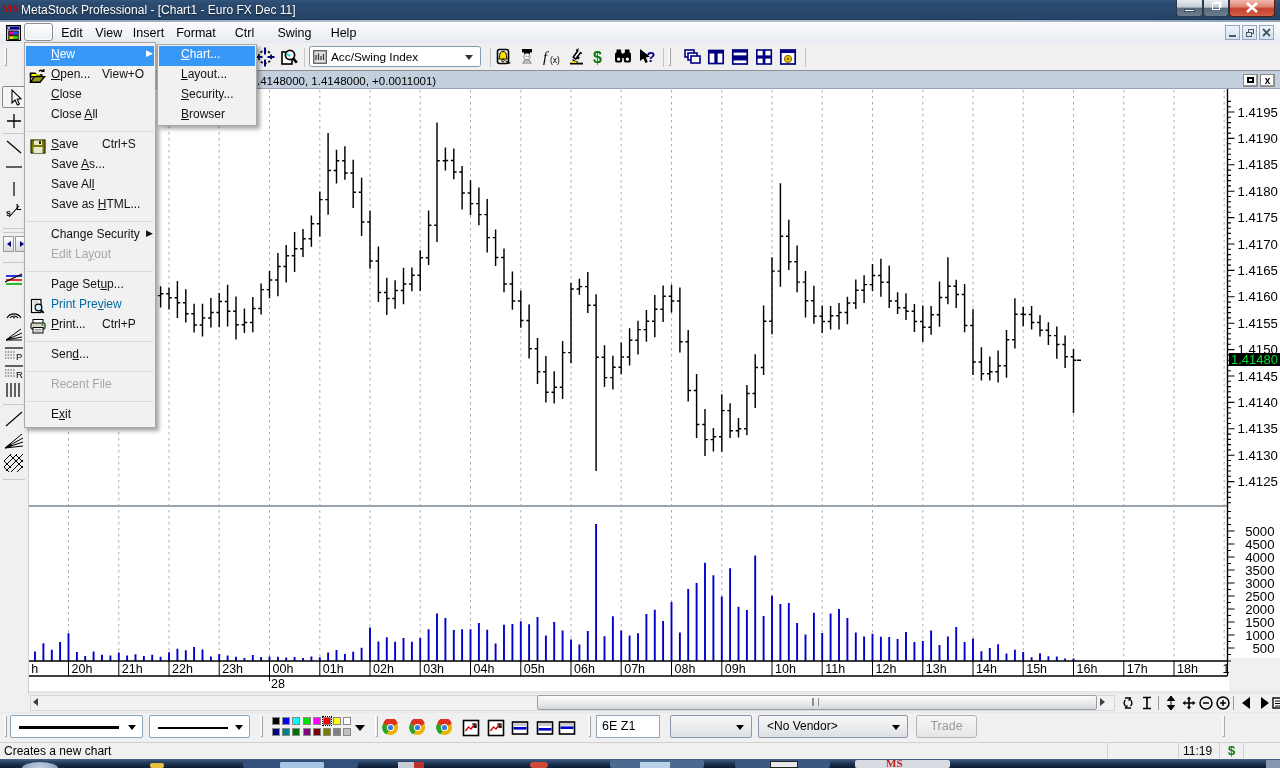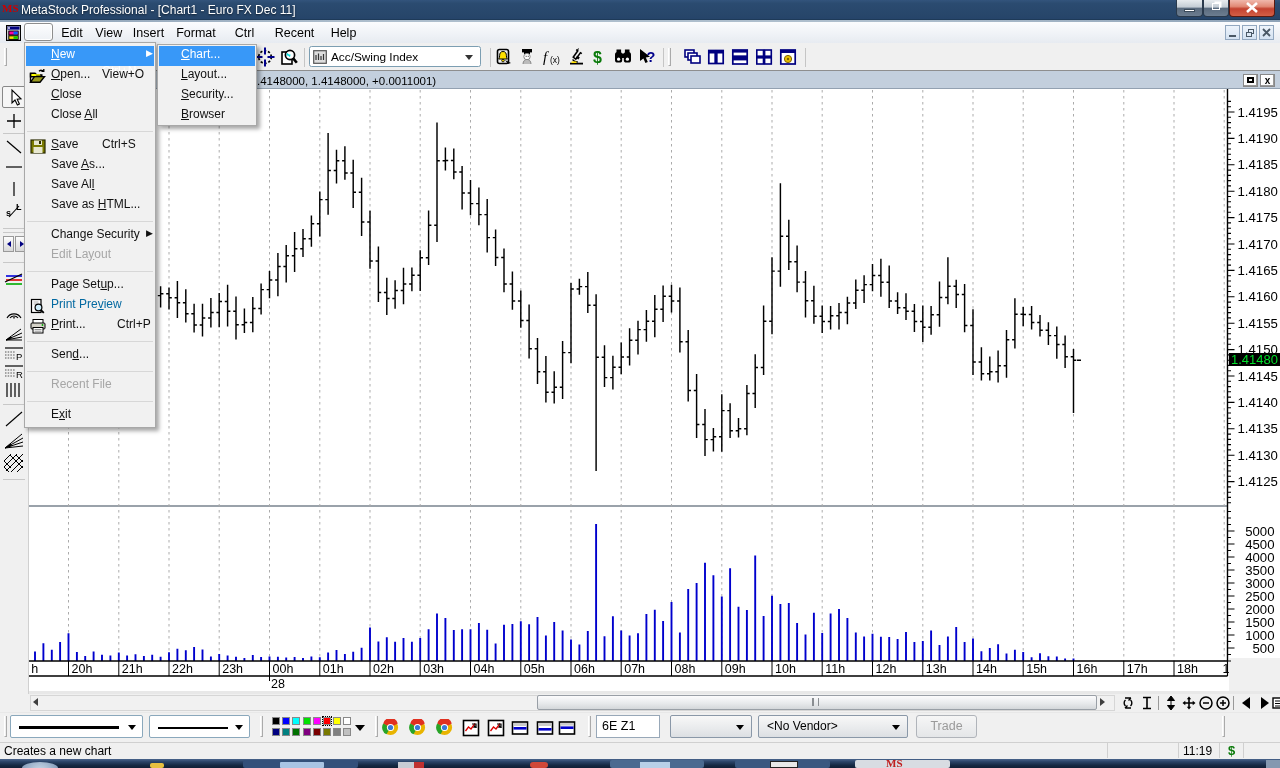--- a/index.html
+++ b/index.html
@@ -34,21 +34,21 @@
       <rect x="2.8" y="10.8" width="9.4" height="3.6" fill="#ffe000" stroke="#000" stroke-width="1"></rect>
       <rect x="7.5" y="11.4" width="4.2" height="2.4" fill="#00d000"></rect>
     </svg></div>
 <div style="position:absolute;left:24px;top:23px;width:29px;height:18px;border:1px solid #8e8e8e;border-radius:3px;background:linear-gradient(#fcfdfe,#eef1f5);box-shadow:inset 0 0 0 1px #fff"></div>
 <div style="position:absolute;left:39.5px;top:43px;transform:translateX(-50%);font-size:12px;color:#0c4a6e">File</div>
 <div style="position:absolute;left:72px;top:26px;transform:translateX(-50%);font-size:12.5px;color:#000">Edit</div>
 <div style="position:absolute;left:108.8px;top:26px;transform:translateX(-50%);font-size:12.5px;color:#000">View</div>
 <div style="position:absolute;left:148.5px;top:26px;transform:translateX(-50%);font-size:12.5px;color:#000">Insert</div>
 <div style="position:absolute;left:196px;top:26px;transform:translateX(-50%);font-size:12.5px;color:#000">Format</div>
 <div style="position:absolute;left:244.5px;top:26px;transform:translateX(-50%);font-size:12.5px;color:#000">Ctrl</div>
-<div style="position:absolute;left:294.5px;top:26px;transform:translateX(-50%);font-size:12.5px;color:#000">Recent</div>
+<div style="position:absolute;left:294.5px;top:26px;transform:translateX(-50%);font-size:12.5px;color:#000">Swing</div>
 <div style="position:absolute;left:343.5px;top:26px;transform:translateX(-50%);font-size:12.5px;color:#000">Help</div>
 <div style="position:absolute;left:1225px;top:25px;width:15px;height:15px;background:linear-gradient(#eef4fb,#d4e2f2);border:1px solid #93a8c0">
     <div style="position:absolute;left:3px;top:8.5px;width:7px;height:2px;background:#4a5866"></div>
   </div>
 <div style="position:absolute;left:1242px;top:25px;width:15px;height:15px;background:linear-gradient(#eef4fb,#d4e2f2);border:1px solid #93a8c0">
     <div style="position:absolute;left:4.5px;top:3px;width:6px;height:5px;border:1.5px solid #4a5866"></div>
     <div style="position:absolute;left:2.5px;top:6px;width:6px;height:5px;border:1.5px solid #4a5866;background:#dce8f5"></div>
   </div>
 <div style="position:absolute;left:1259px;top:25px;width:15px;height:15px;background:linear-gradient(#eef4fb,#d4e2f2);border:1px solid #93a8c0">
     <svg width="13" height="13" viewBox="0 0 13 13" style="position:absolute;left:0;top:0">
@@ -529,21 +529,21 @@
         </svg></div>
       <div style="position:absolute;left:26px;top:295.5px;font-size:12px;color:#0369a1;white-space:nowrap">Print Pre<u>v</u>iew</div>
       <div style="position:absolute;left:4px;top:316.5px;width:18px;height:17px"><svg width="18" height="17" viewBox="0 0 18 17" style="">
           <rect x="4" y="1.5" width="10" height="4" fill="#fff" stroke="#000" stroke-width="1"></rect>
           <rect x="2" y="5" width="14" height="6" rx="1" fill="#d5d2c8" stroke="#000" stroke-width="1"></rect>
           <rect x="4" y="9.5" width="10" height="5.5" fill="#fff" stroke="#000" stroke-width="1"></rect>
           <path d="M5.5 11.5 h7 M5.5 13.2 h7" stroke="#777" stroke-width=".8"></path>
           <circle cx="13.5" cy="7" r=".9" fill="#0a0"></circle>
         </svg></div>
       <div style="position:absolute;left:26px;top:315.5px;font-size:12px;color:#111;white-space:nowrap"><u>P</u>rint...</div>
-      <div style="position:absolute;left:92px;top:315.5px;font-size:12px;color:#111">Ctrl+P</div>
+      <div style="position:absolute;left:77px;top:315.5px;font-size:12px;color:#111">Ctrl+P</div>
       <div style="position:absolute;left:26px;top:345.5px;font-size:12px;color:#111;white-space:nowrap">Sen<u>d</u>...</div>
       <div style="position:absolute;left:26px;top:375.5px;font-size:12px;color:#a6a6a6;white-space:nowrap">Recent File</div>
       <div style="position:absolute;left:26px;top:405.5px;font-size:12px;color:#111;white-space:nowrap">E<u>x</u>it</div>
       <div style="position:absolute;left:2px;right:2px;top:129.5px;height:1px;background:#d7d7d7"></div>
       <div style="position:absolute;left:2px;right:2px;top:219.5px;height:1px;background:#d7d7d7"></div>
       <div style="position:absolute;left:2px;right:2px;top:269.5px;height:1px;background:#d7d7d7"></div>
       <div style="position:absolute;left:2px;right:2px;top:339.5px;height:1px;background:#d7d7d7"></div>
       <div style="position:absolute;left:2px;right:2px;top:369.5px;height:1px;background:#d7d7d7"></div>
       <div style="position:absolute;left:2px;right:2px;top:399.5px;height:1px;background:#d7d7d7"></div>
     </div>

